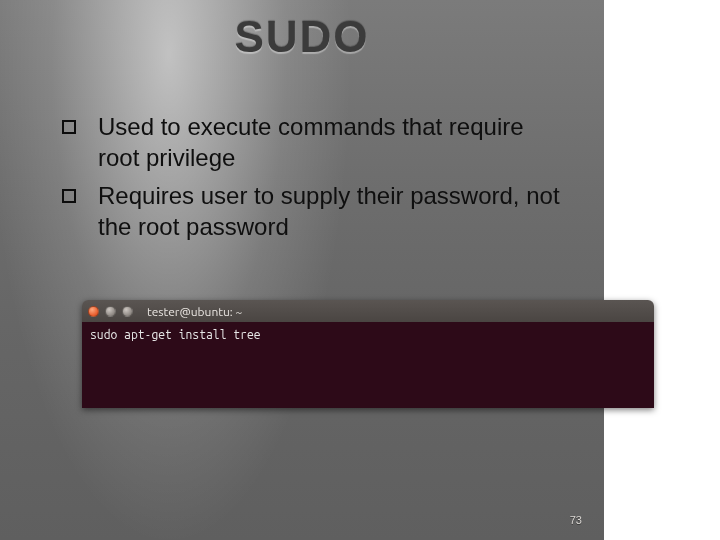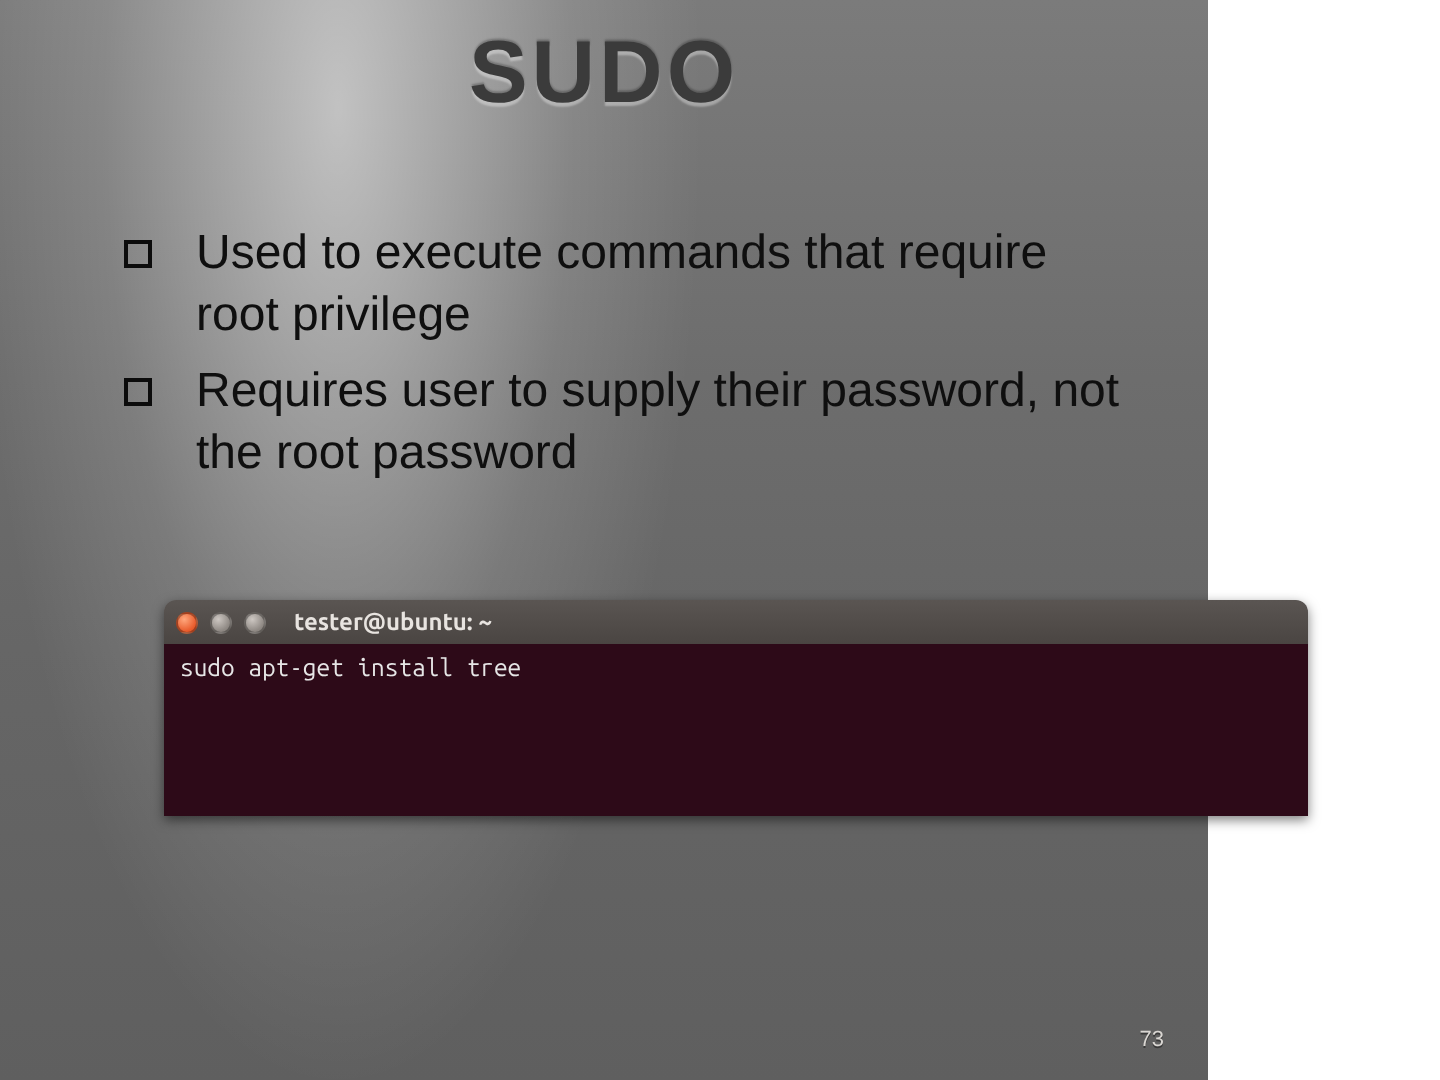--- a/index.html
+++ b/index.html
@@ -45,21 +45,21 @@
     background: linear-gradient(180deg, #5a5552 0%, #4a4542 100%);
     display: flex; align-items: center; padding: 0 6px;
     gap: 6px;
   }
   .tb-dot { width: 11px; height: 11px; border-radius: 50%; border: 1px solid rgba(0,0,0,0.3); }
   .tb-close { background: radial-gradient(circle at 35% 30%, #ffa77d, #e85b2b 70%); }
   .tb-min   { background: radial-gradient(circle at 35% 30%, #cdc7c2, #8d8782 70%); }
   .tb-max   { background: radial-gradient(circle at 35% 30%, #cdc7c2, #8d8782 70%); }
   .tb-title {
     margin-left: 8px; color: #e8e4e0; font-size: 12px;
-    font-family: "Ubuntu", Arial, sans-serif; font-weight: 700;
+    font-family: "Ubuntu", Arial, sans-serif; font-weight: 400;
   }
   .term-body {
     background: #2d0a18; 
     color: #e6e6e6;
     font-size: 12.2px; line-height: 1.35;
     padding: 5px 8px 8px 8px;
     min-height: 86px;
   }
   .term-line { white-space: pre; }
   .prompt-user { color: #b8e986; }

